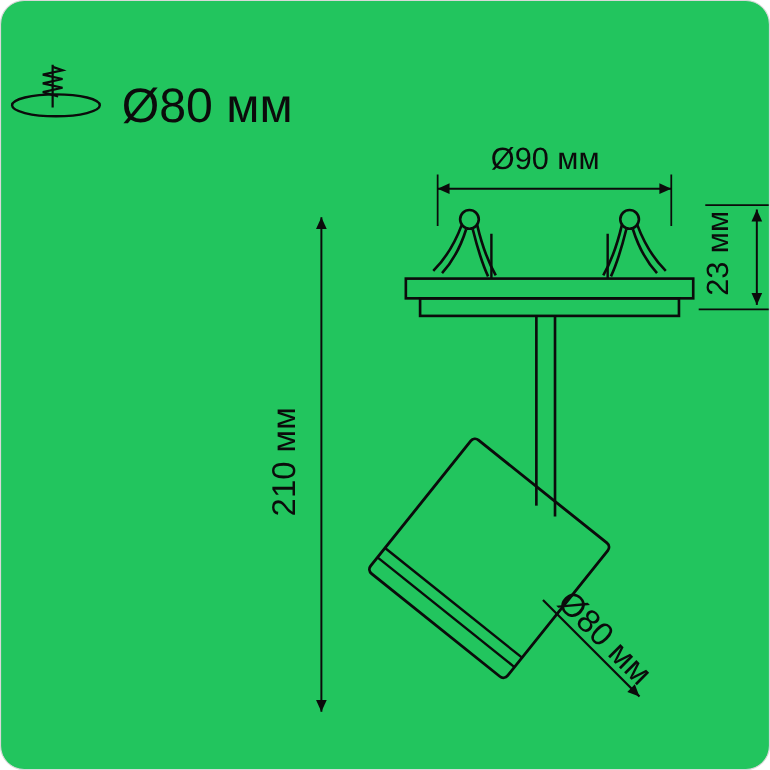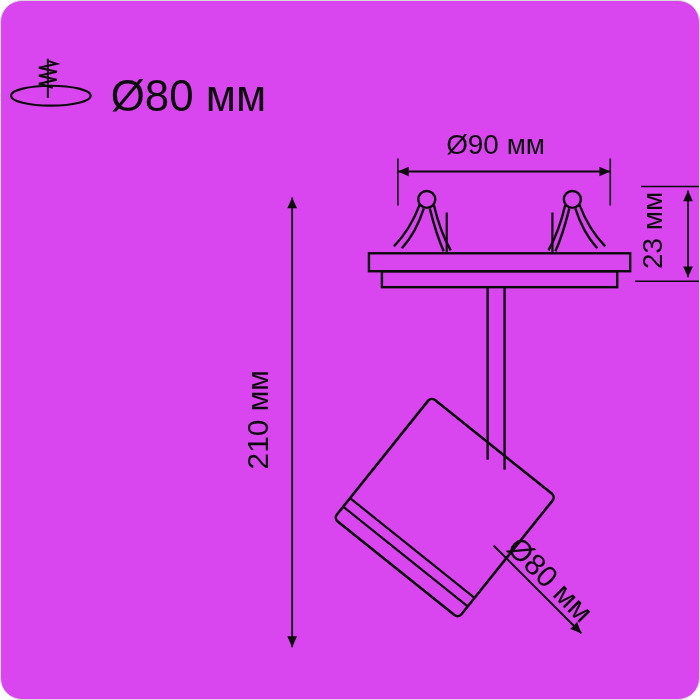--- a/index.html
+++ b/index.html
@@ -5,21 +5,21 @@
   html, body {
     margin: 0;
     padding: 0;
     background: #ffffff;
     font-family: "Liberation Sans", sans-serif;
   }
   .canvas {
     position: relative;
     width: 698px;
     height: 698px;
-    background: #d946ef;
+    background: #22c55e;
     border: 1px solid #d9d9d9;
     border-radius: 22px;
     overflow: hidden;
   }
   svg text {
     font-family: "Liberation Sans", sans-serif;
     fill: #0b0b0b;
   }
   .lbl-big   { font-size: 44px; }
   .lbl-dim   { font-size: 28px; }

